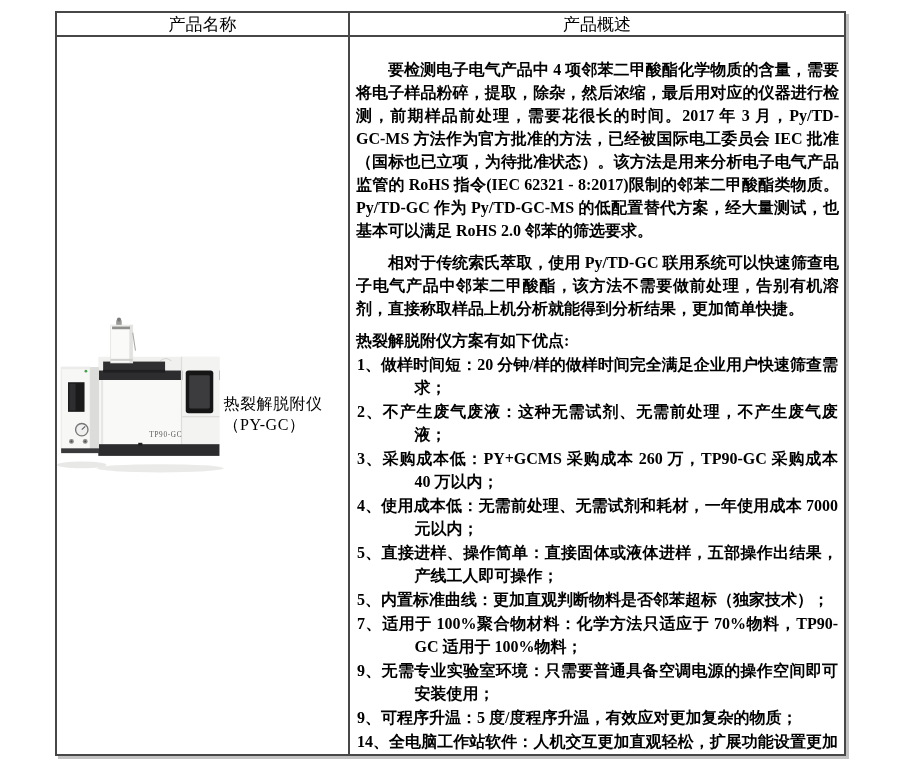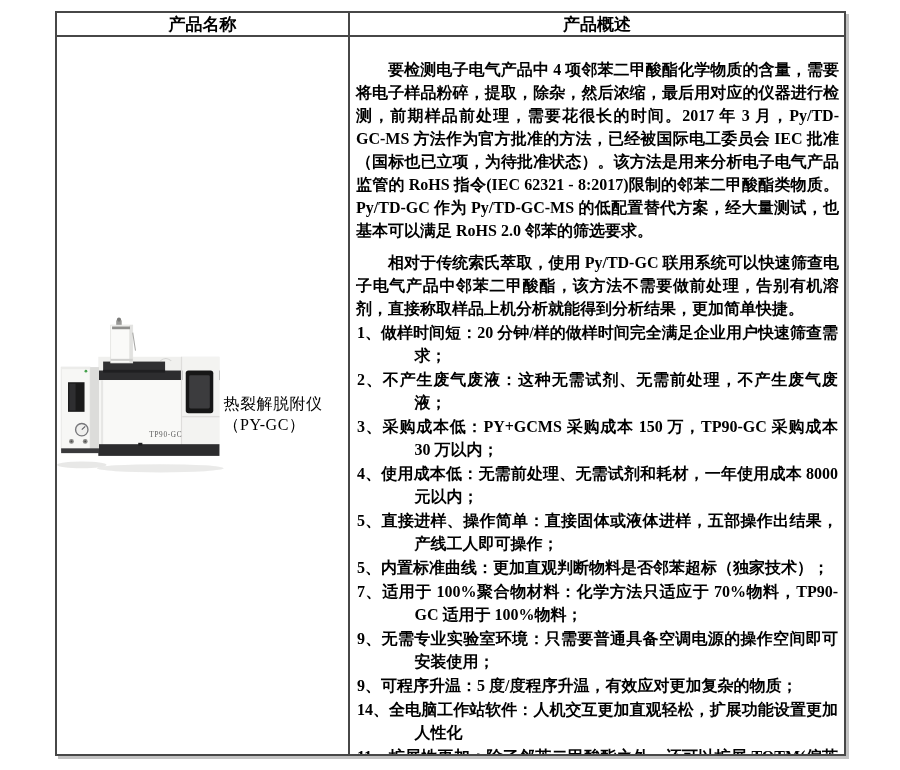--- a/index.html
+++ b/index.html
@@ -13,21 +13,21 @@
   .product-table{
     position:absolute;left:55px;top:11px;width:791px;height:745px;
     background:#fff;border:2px solid #474747;
     box-shadow:3px 3px 0 rgba(120,120,120,.45);
     display:grid;grid-template-columns:293px 1fr;grid-template-rows:24px 1fr;
     box-sizing:border-box;
   }
   .th{
     border-bottom:2px solid #474747;
     display:flex;align-items:center;justify-content:center;
-    font-size:17px;font-weight:bold;line-height:1;
+    font-size:17px;font-weight:normal;line-height:1;
   }
   .col-divider-r{border-right:2px solid #474747;}
 
   
   .td-left{
     display:flex;align-items:center;justify-content:center;
     overflow:hidden;
   }
   .instrument{width:242px;height:228px;}
   .product-caption{margin-top:38px;font-size:16px;font-weight:normal;letter-spacing:.5px;}
@@ -110,25 +110,26 @@
           <circle cx="41" cy="180" r="1.3" fill="#4c4c4a"></circle>
           <rect x="6" y="190" width="55" height="7" fill="#3a3a3c"></rect>
         </g>
       </svg>
       <div class="product-caption">热裂解脱附仪（PY-GC）</div>
     </div>
 
     <div class="td-right">
       <p class="para">要检测电子电气产品中 4 项邻苯二甲酸酯化学物质的含量，需要将电子样品粉碎，提取，除杂，然后浓缩，最后用对应的仪器进行检测，前期样品前处理，需要花很长的时间。2017 年 3 月，Py/TD-GC-MS 方法作为官方批准的方法，已经被国际电工委员会 IEC 批准（国标也已立项，为待批准状态）。该方法是用来分析电子电气产品监管的 RoHS 指令(IEC 62321 - 8:2017)限制的邻苯二甲酸酯类物质。Py/TD-GC 作为 Py/TD-GC-MS 的低配置替代方案，经大量测试，也基本可以满足 RoHS 2.0 邻苯的筛选要求。</p>
       <p class="para second">相对于传统索氏萃取，使用 Py/TD-GC 联用系统可以快速筛查电子电气产品中邻苯二甲酸酯，该方法不需要做前处理，告别有机溶剂，直接称取样品上机分析就能得到分析结果，更加简单快捷。</p>
+      <p class="adv-heading">热裂解脱附仪方案有如下优点:</p>
       <div class="advantages">
           <p class="adv-item">1、做样时间短：20 分钟/样的做样时间完全满足企业用户快速筛查需求；</p>
           <p class="adv-item">2、不产生废气废液：这种无需试剂、无需前处理，不产生废气废液；</p>
-          <p class="adv-item">3、采购成本低：PY+GCMS 采购成本 150 万，TP90-GC 采购成本 30 万以内；</p>
-          <p class="adv-item">4、使用成本低：无需前处理、无需试剂和耗材，一年使用成本 8000 元以内；</p>
+          <p class="adv-item">3、采购成本低：PY+GCMS 采购成本 260 万，TP90-GC 采购成本 40 万以内；</p>
+          <p class="adv-item">4、使用成本低：无需前处理、无需试剂和耗材，一年使用成本 7000 元以内；</p>
           <p class="adv-item">5、直接进样、操作简单：直接固体或液体进样，五部操作出结果，产线工人即可操作；</p>
           <p class="adv-item">5、内置标准曲线：更加直观判断物料是否邻苯超标（独家技术）；</p>
           <p class="adv-item">7、适用于 100%聚合物材料：化学方法只适应于 70%物料，TP90-GC 适用于 100%物料；</p>
           <p class="adv-item">9、无需专业实验室环境：只需要普通具备空调电源的操作空间即可安装使用；</p>
           <p class="adv-item">9、可程序升温：5 度/度程序升温，有效应对更加复杂的物质；</p>
           <p class="adv-item">14、全电脑工作站软件：人机交互更加直观轻松，扩展功能设置更加人性化</p>
           <p class="adv-item">11、扩展性更加：除了邻苯二甲酸酯之外，还可以扩展 TOTM(偏苯三酸三辛酯)、DMF（二甲基甲酰胺）、苯系物（苯、甲苯、二甲苯）、油墨中 17 种 VOCs 等检测项目</p>
         </div>
     </div>
 

